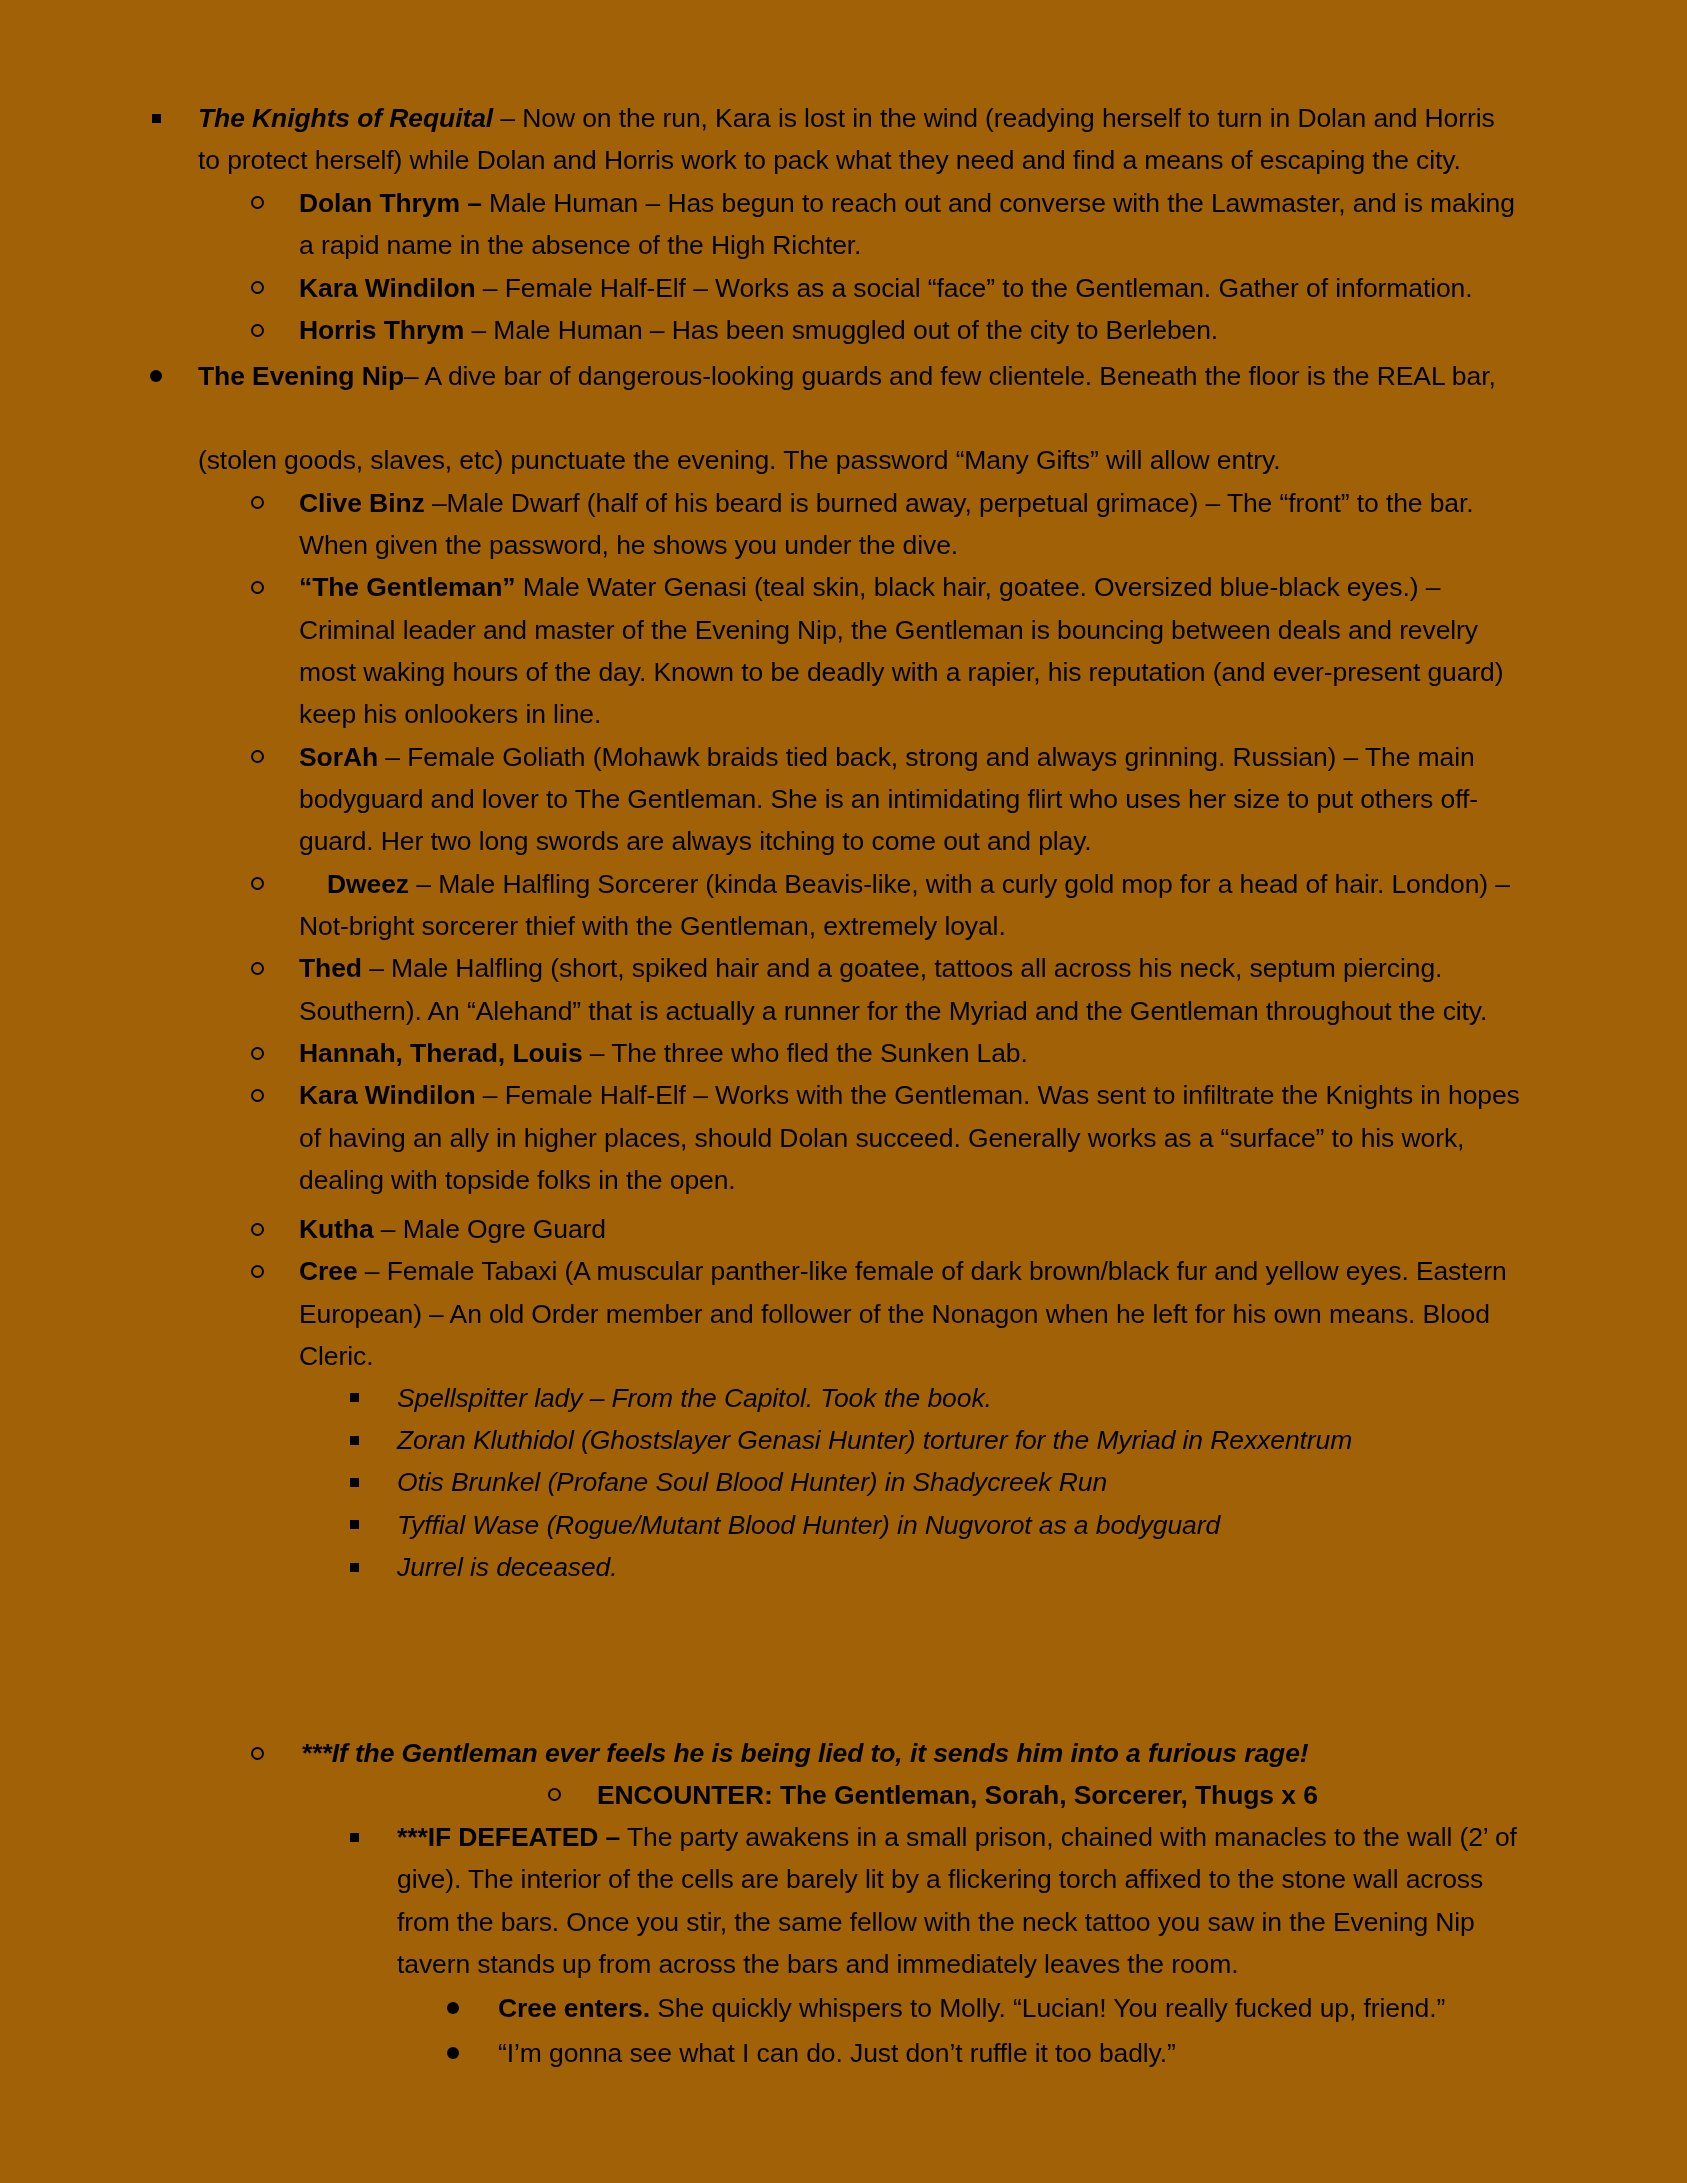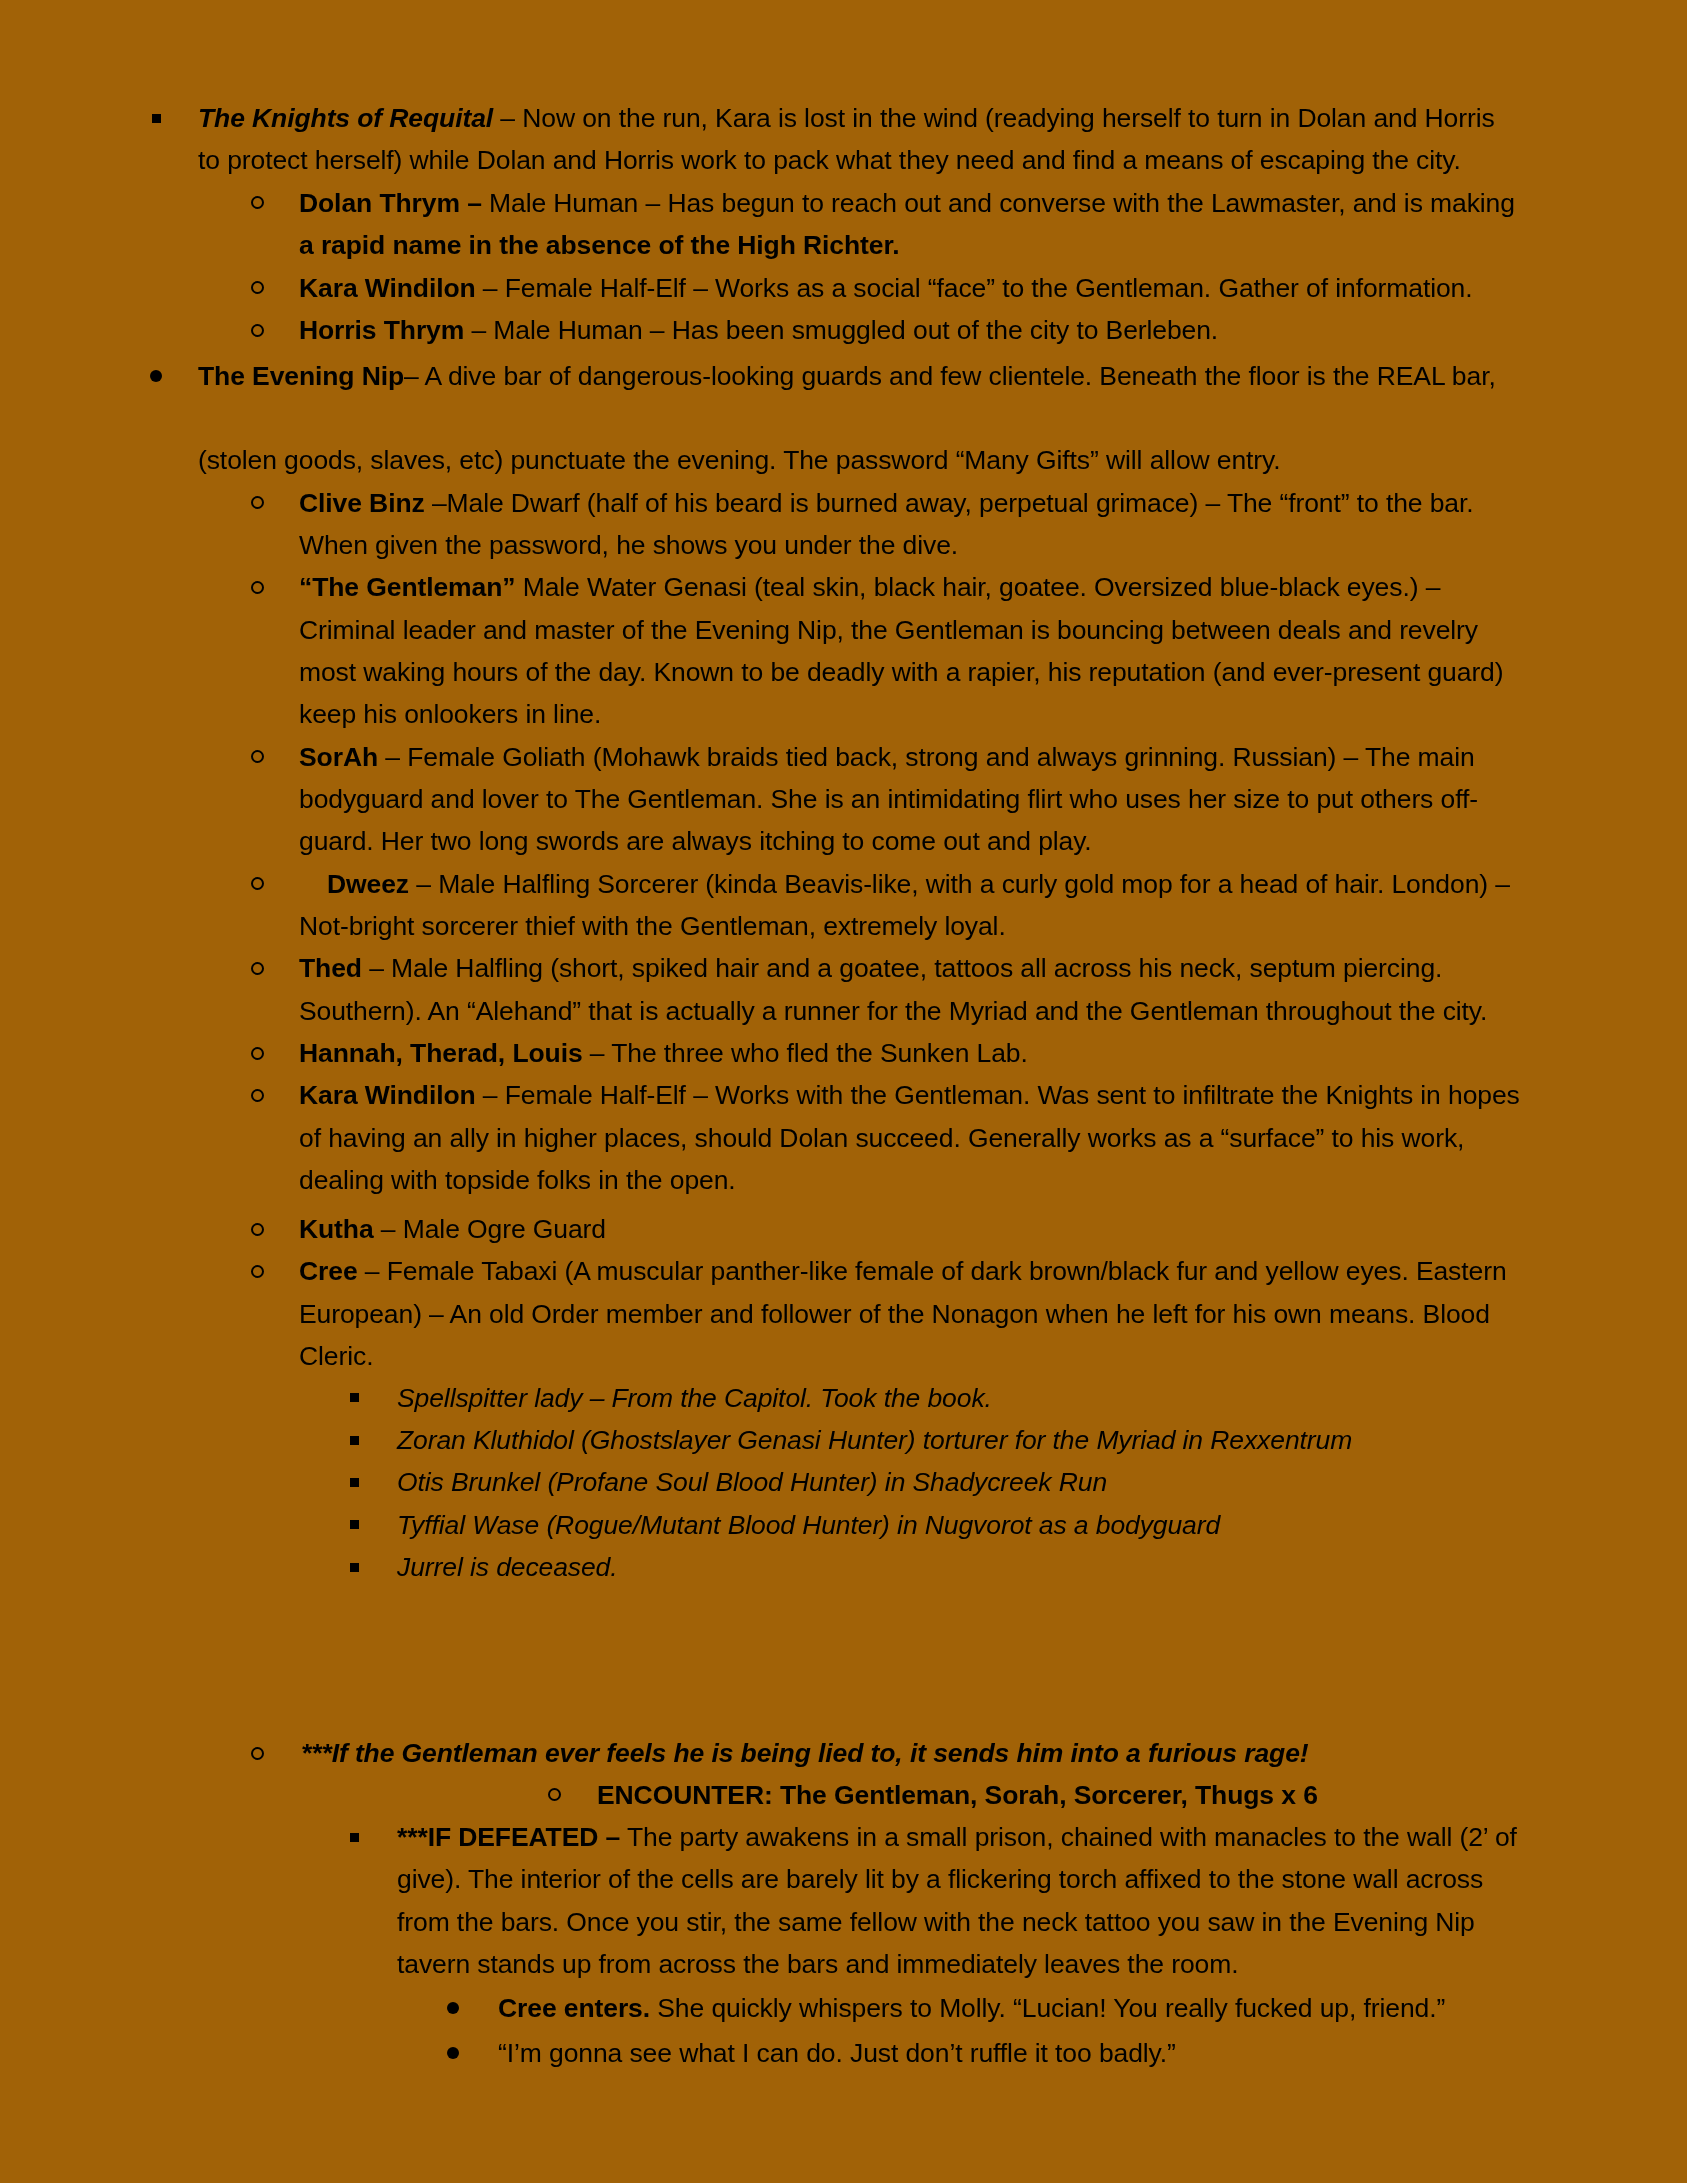--- a/index.html
+++ b/index.html
@@ -17,21 +17,21 @@
 <body>
 
 <div class="page">
 
   <span class="sq" style="left:152px;top:114px;"></span>
   <div class="line" style="left:198px;top:97px;"><span class="b i">The Knights of Requital</span><span> – Now on the run, Kara is lost in the wind (readying herself to turn in Dolan and Horris</span></div>
   <div class="line" style="left:198px;top:139px;">to protect herself) while Dolan and Horris work to pack what they need and find a means of escaping the city.</div>
 
   <span class="circ" style="left:251px;top:196px;"></span>
   <div class="line" style="left:299px;top:182px;"><span class="b">Dolan Thrym –</span><span> Male Human – Has begun to reach out and converse with the Lawmaster, and is making</span></div>
-  <div class="line" style="left:299px;top:224px;font-weight:bold;">a rapid name in the absence of the High Richter.</div>
+  <div class="line" style="left:299px;top:224px;">a rapid name in the absence of the High Richter.</div>
 
   <span class="circ" style="left:251px;top:281px;"></span>
   <div class="line" style="left:299px;top:267px;"><span class="b">Kara Windilon</span><span> – Female Half-Elf – Works as a social “face” to the Gentleman. Gather of information.</span></div>
 
   <span class="circ" style="left:251px;top:324px;"></span>
   <div class="line" style="left:299px;top:309px;"><span class="b">Horris Thrym</span><span> – Male Human – Has been smuggled out of the city to Berleben.</span></div>
 
   <span class="dot" style="left:150px;top:370px;"></span>
   <div class="line" style="left:198px;top:355px;"><span class="b">The Evening Nip</span><span>– A dive bar of dangerous-looking guards and few clientele. Beneath the floor is the REAL bar,</span></div>
   <div class="line" style="left:198px;top:439px;">(stolen goods, slaves, etc) punctuate the evening. The password “Many Gifts” will allow entry.</div>

